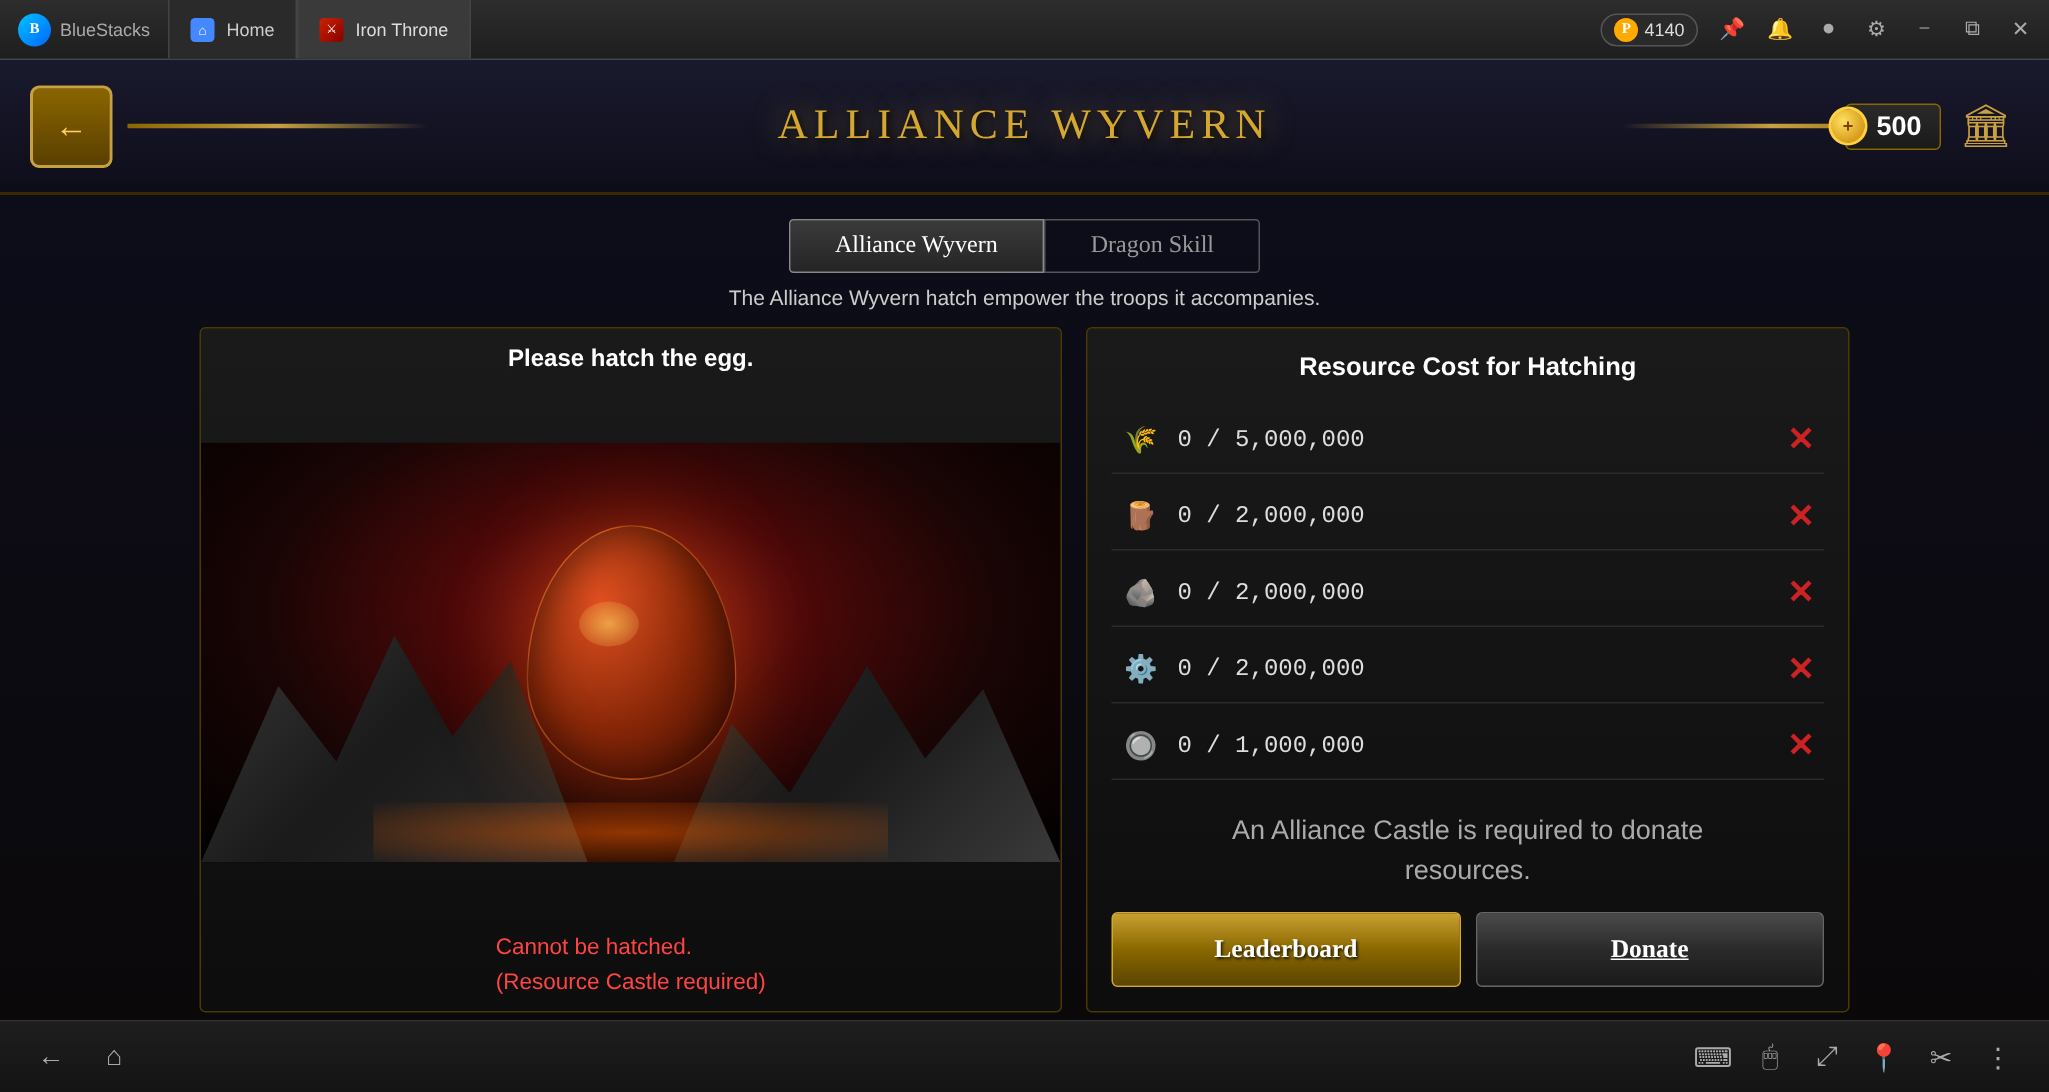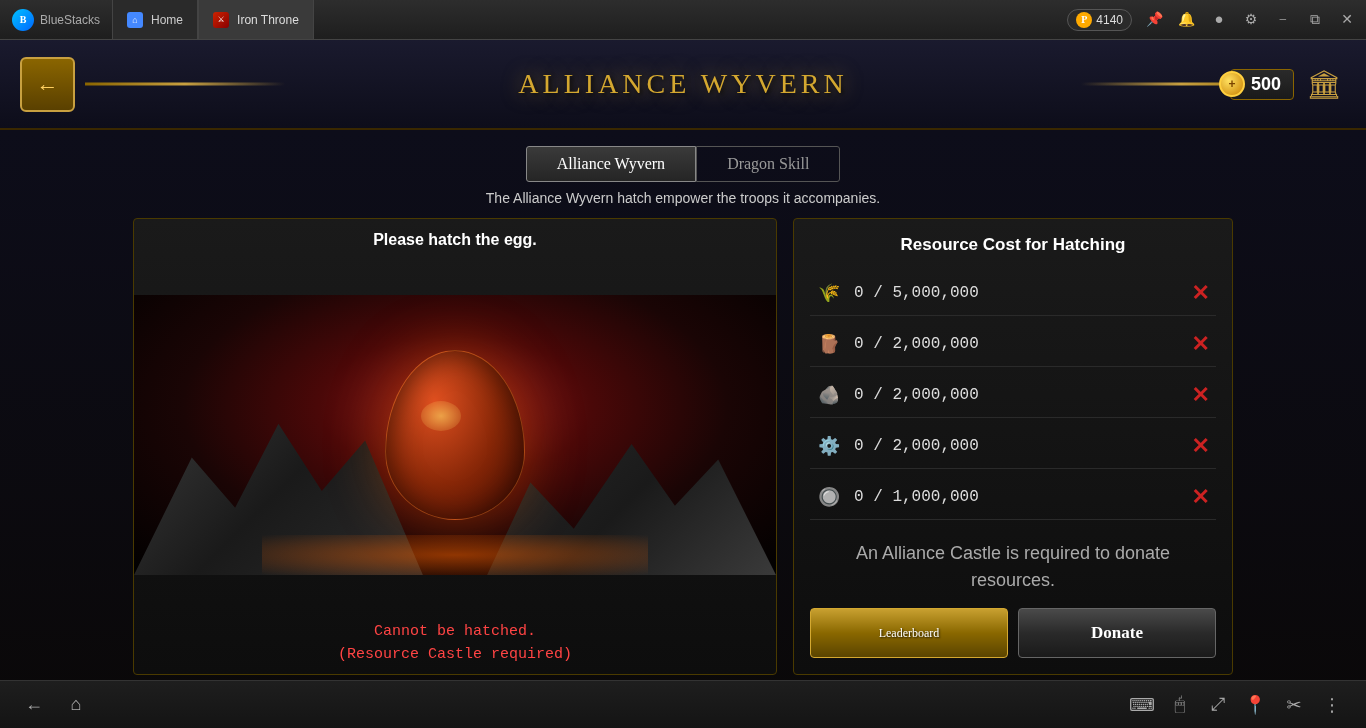--- a/index.html
+++ b/index.html
@@ -384,29 +384,28 @@
       position: absolute;
       bottom: 0;
       left: 20%;
       right: 20%;
       height: 40px;
       background: radial-gradient(ellipse, rgba(255,100,0,0.5), transparent);
     }
     .cannot-hatch {
       color: #ff4444;
       font-size: 15px;
-      font-family: Liberation Mono, monospace;
-      text-align: center;
+      font-family: Liberation Sans, sans-serif;
       padding: 8px 16px;
       line-height: 1.5;
     }
 
     
     .resource-panel {
-      width: 440px;
+      width: 509px;
       background: linear-gradient(180deg, #1a1a1a 0%, #0d0d0d 100%);
       border: 1px solid #4a3a00;
       border-radius: 4px;
       display: flex;
       flex-direction: column;
       padding: 16px;
     }
     .resource-panel-title {
       color: #fff;
       font-size: 17px;
@@ -462,38 +461,39 @@
       gap: 10px;
       margin-top: 4px;
     }
     .btn-leaderboard {
       flex: 1;
       padding: 14px 0;
       background: linear-gradient(180deg, #c8a030 0%, #8a6800 50%, #5a4400 100%);
       border: 1px solid #d4a830;
       border-radius: 4px;
       color: #fff;
-      font-size: 12px;
+      font-size: 17px;
       font-family: 'Georgia', serif;
-      font-weight: normal;
+      font-weight: bold;
       cursor: pointer;
       text-shadow: 1px 1px 2px rgba(0,0,0,0.8);
     }
     .btn-donate {
       flex: 1;
       padding: 14px 0;
       background: linear-gradient(180deg, #4a4a4a 0%, #2a2a2a 50%, #1a1a1a 100%);
       border: 1px solid #666;
       border-radius: 4px;
       color: #fff;
       font-size: 17px;
       font-family: 'Georgia', serif;
       font-weight: bold;
       cursor: pointer;
       text-align: center;
+      text-decoration: underline;
     }
 
     
     .taskbar {
       width: 100%;
       height: 48px;
       background: linear-gradient(180deg, #1e1e1e 0%, #141414 100%);
       border-top: 1px solid #333;
       display: flex;
       align-items: center;

